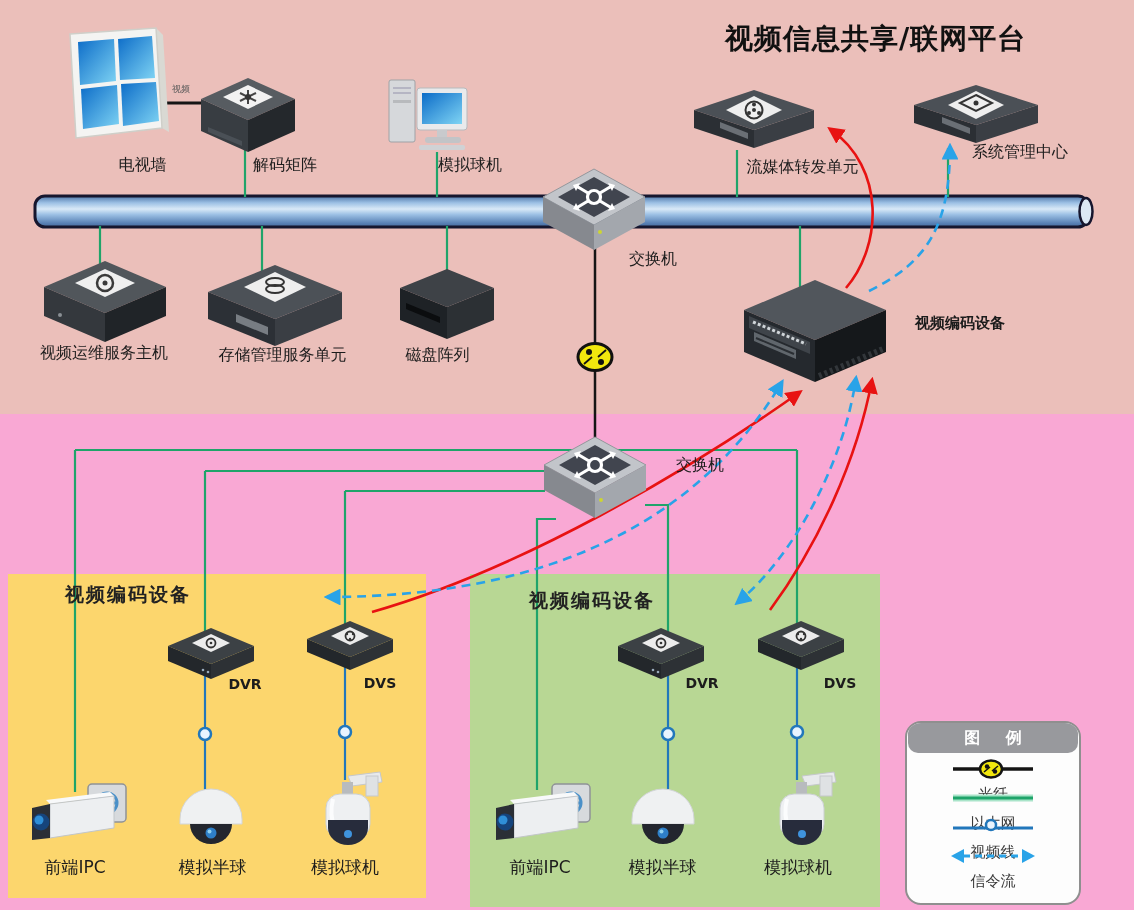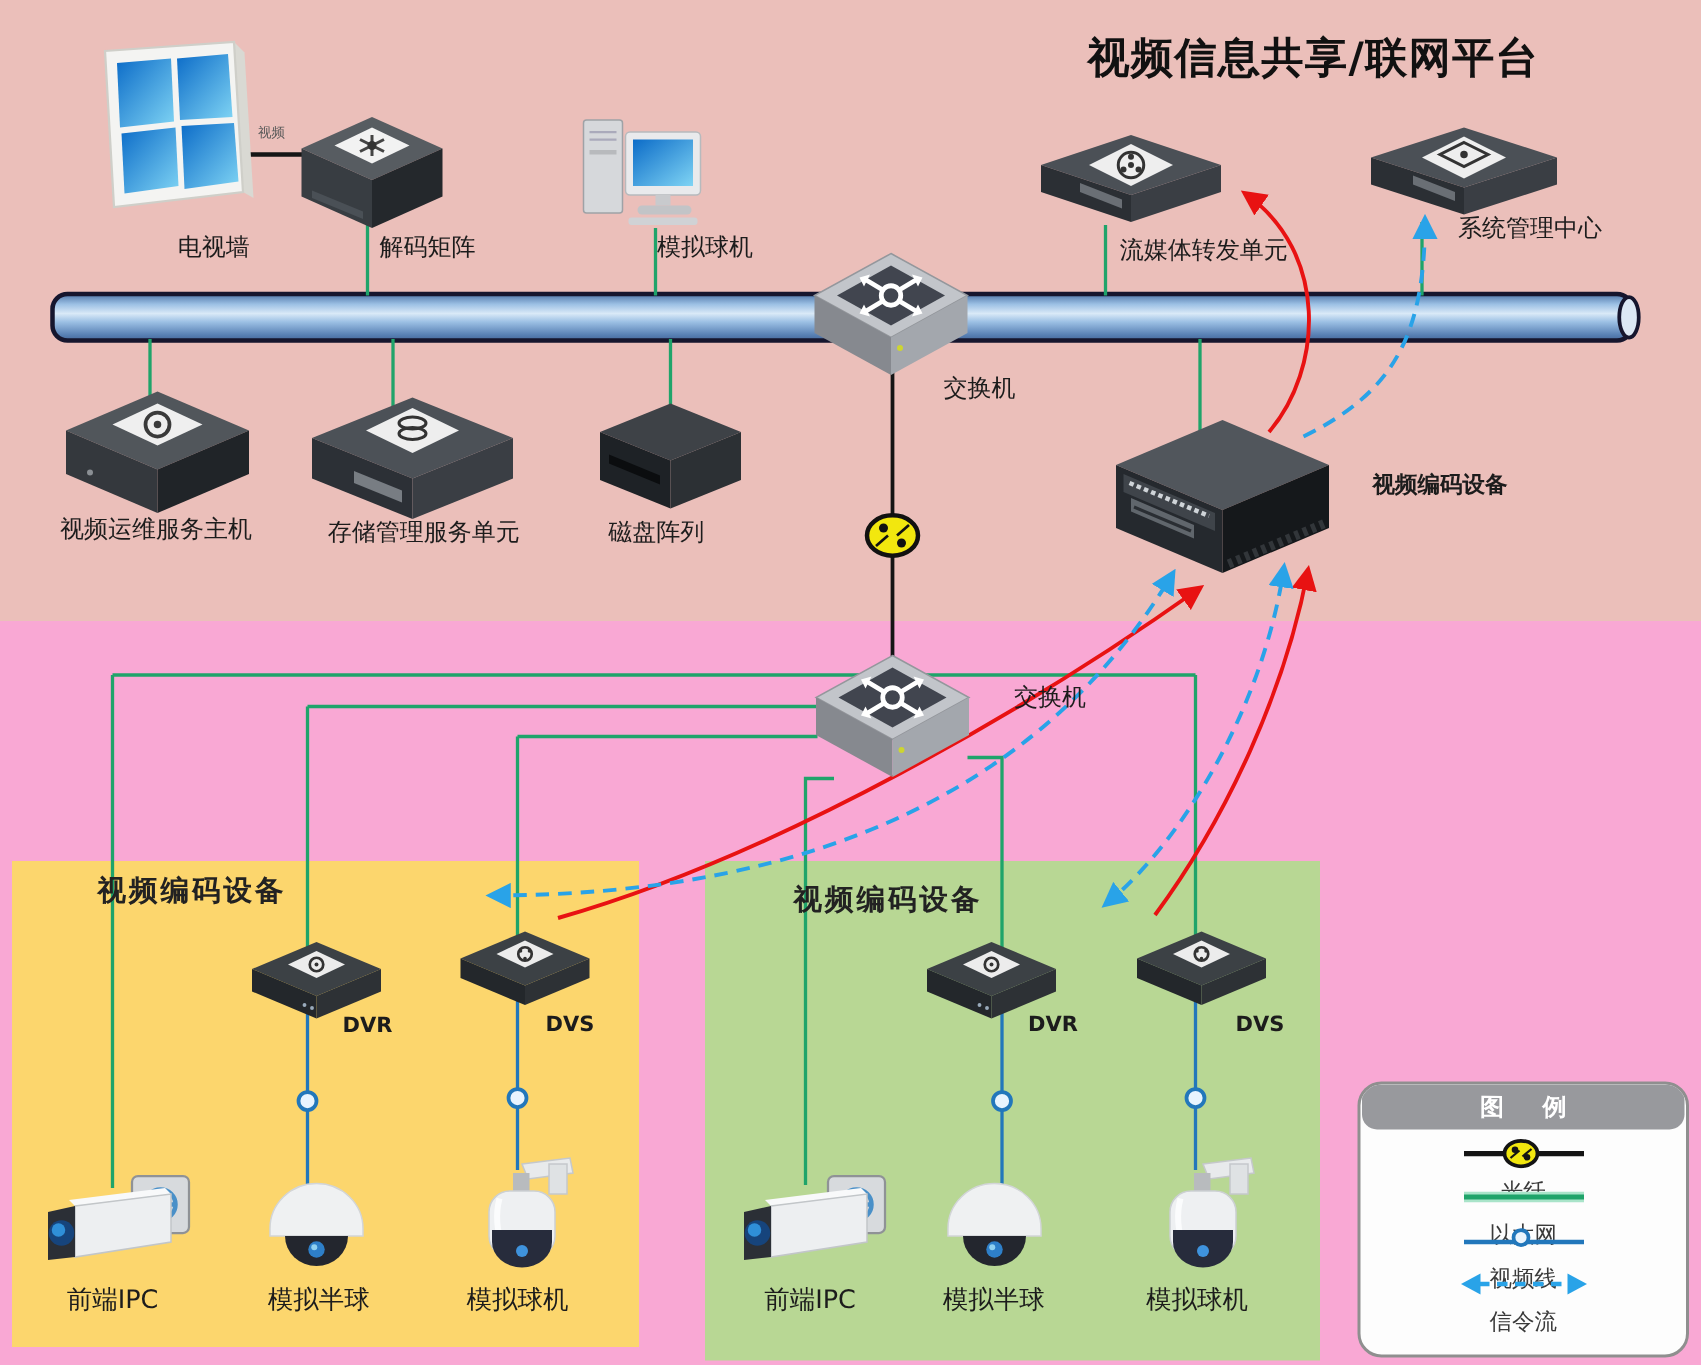--- a/index.html
+++ b/index.html
@@ -13,21 +13,21 @@
   .dev{position:absolute;z-index:2;}
   .lbl{position:absolute;z-index:3;font-size:16px;color:#1c1c1c;text-align:center;line-height:1.15;}
   .lbl.left{text-align:center;}
   .lbl.bold{font-weight:bold;}
   .lbl.small{font-size:9px;color:#5a5a5a;}
   .lbl.zone-title{font-size:19px;font-weight:bold;color:#222222;letter-spacing:2px;}
   .lbl.dv{font-size:14px;font-weight:bold;}
   .lbl.cam{font-size:17px;}
   .page-title{position:absolute;left:725px;top:20px;width:400px;z-index:3;
               font-size:28px;font-weight:bold;color:#111111;letter-spacing:1px;text-align:left;}
-  .legend{position:absolute;left:905px;top:721px;width:221px;height:184px;z-index:5;
+  .legend{position:absolute;left:905px;top:721px;width:176px;height:184px;z-index:5;
           background:#fdfdfd;border:2px solid #8f8f8f;border-radius:16px;box-sizing:border-box;overflow:hidden;}
   .legend-header{height:30px;background:#98999d;border-radius:10px 10px 10px 10px;margin:0 1px;
                  color:#ffffff;font-weight:bold;font-size:16px;letter-spacing:10px;
                  display:flex;align-items:center;justify-content:center;padding-left:10px;}
   .legend-rows{padding:6px 8px 4px 8px;display:flex;flex-direction:column;gap:1px;}
   .legend-row{display:flex;align-items:center;gap:6px;height:28px;flex-direction:column;}
   .legend-row svg{flex:0 0 auto;}
   .legend-label{font-size:15px;color:#3a3a3a;}
 </style>
 </head>

